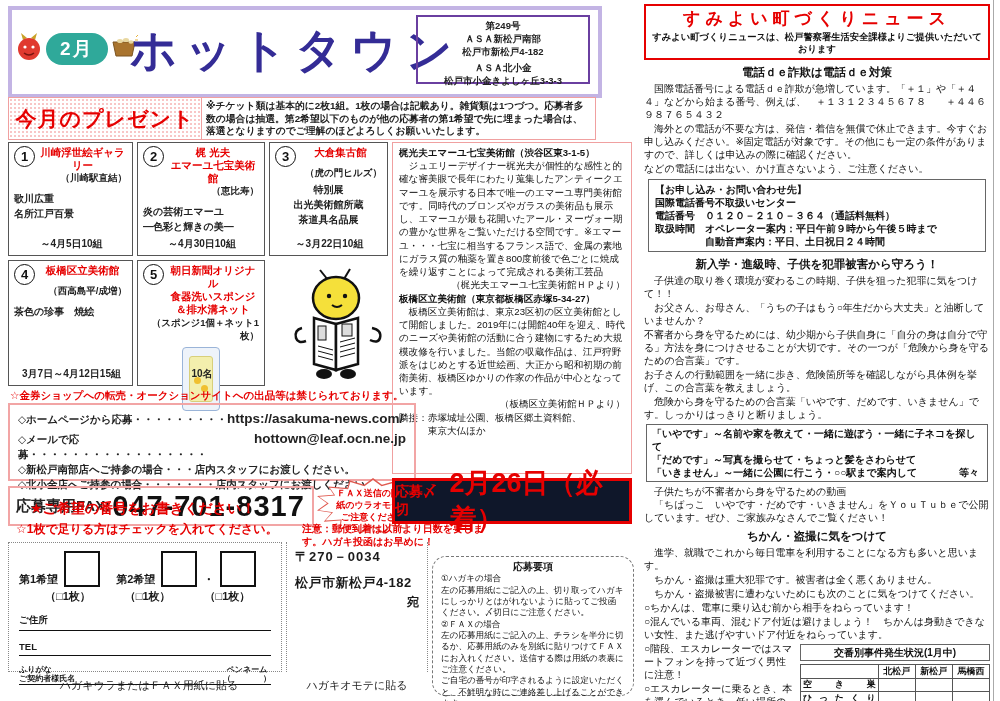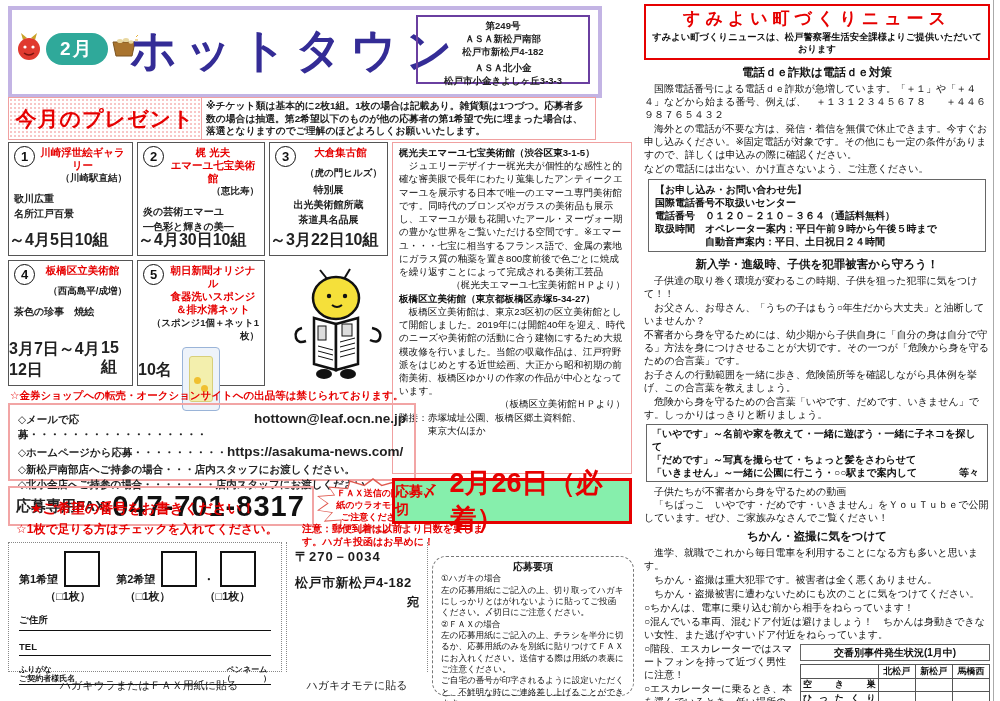--- a/index.html
+++ b/index.html
@@ -27,22 +27,22 @@
   .present-notice{flex:1;font-size:9.8px;font-weight:bold;line-height:1.3;padding:2px 4px;color:#222;}
 
   
   .prize-card{border:1px solid #555;background:#fff;padding:3px 5px;box-sizing:border-box;}
   .p-head{display:flex;align-items:flex-start;gap:3px;}
   .num-circle{flex:0 0 auto;width:19px;height:19px;border:1.6px solid #111;border-radius:50%;
               font-size:13px;font-weight:bold;display:flex;align-items:center;justify-content:center;color:#111;}
   .p-title{flex:1;color:#e60000;font-weight:bold;font-size:10.5px;text-align:center;line-height:1.25;}
   .p-sub{text-align:right;font-size:9.5px;font-weight:bold;color:#222;}
   .p-body{font-size:10px;font-weight:bold;margin-top:6px;line-height:1.5;color:#222;}
-  .p-foot{position:absolute;left:0;right:6px;bottom:4px;display:flex;justify-content:flex-start;
-          font-size:16px;font-weight:bold;color:#222;}
+  .p-foot{position:absolute;left:8px;right:6px;bottom:4px;display:flex;justify-content:center;
+          font-size:10px;font-weight:bold;color:#222;}
   .desc-panel{left:392px;top:142px;width:240px;height:332px;border:1px solid #f0a0a0;
               padding:3px 6px;box-sizing:border-box;font-size:9.6px;line-height:1.38;color:#111;}
   .desc-title{font-weight:bold;}
   .desc-credit{text-align:right;}
 
   
   .ban-line{left:10px;top:389px;color:#e60000;font-weight:bold;font-size:10.5px;}
   .methods-box{left:8px;top:403px;width:408px;height:78px;border:2px solid #f2a5a5;
                padding:4px 8px;box-sizing:border-box;font-size:10.5px;font-weight:bold;color:#222;}
   .m-row{display:flex;align-items:baseline;line-height:1.45;}
@@ -50,21 +50,21 @@
   .fax-box{left:8px;top:486px;width:306px;height:40px;border:2px solid #f2a5a5;display:flex;
            align-items:center;padding:0 6px;box-sizing:border-box;gap:2px;}
   .fax-label{font-size:15px;font-weight:bold;color:#222;}
   .fax-number{font-size:29px;font-weight:bold;color:#111;letter-spacing:1px;}
   .starburst{left:317px;top:478px;width:112px;height:56px;}
   .burst-out,.burst-in{position:absolute;inset:0;
     clip-path:polygon(50% 0%,58% 12%,72% 4%,74% 18%,90% 15%,86% 30%,100% 32%,92% 45%,100% 58%,88% 62%,94% 78%,80% 76%,80% 92%,66% 85%,60% 100%,50% 88%,38% 100%,33% 85%,20% 92%,21% 76%,6% 78%,13% 62%,0% 58%,9% 45%,0% 32%,15% 30%,10% 15%,27% 18%,29% 4%,42% 12%);}
   .burst-out{background:#e05a50;}
   .burst-in{inset:2px;background:#fff;display:flex;align-items:center;justify-content:center;
             text-align:center;font-size:9px;font-weight:bold;color:#e60000;line-height:1.3;}
-  .deadline-box{left:392px;top:478px;width:240px;height:46px;border:3px solid #e60000;background:#86efac;
+  .deadline-box{left:392px;top:478px;width:240px;height:46px;border:3px solid #e60000;background:#0f172a;
                 display:flex;align-items:center;justify-content:center;gap:6px;box-sizing:border-box;}
   .dl-label{color:#e60000;font-weight:bold;font-size:14px;}
   .dl-date{color:#e60000;font-weight:bold;font-size:27px;}
   .star-note{left:30px;top:500px;color:#e60000;font-weight:bold;font-size:14px;}
   .check-note{left:16px;top:521px;color:#e60000;font-weight:bold;font-size:12px;}
   .postal-note{left:302px;top:523px;color:#e60000;font-weight:bold;font-size:10px;width:200px;line-height:1.25;}
 
   
   .form-left{left:8px;top:542px;width:274px;height:130px;border:1px dotted #888;padding:8px 10px;box-sizing:border-box;}
   .choice-line{display:flex;align-items:flex-end;gap:6px;}
@@ -270,26 +270,26 @@
     <div class="pre">　板橋区立美術館は、東京23区初の区立美術館として開館しました。2019年には開館40年を迎え、時代のニーズや美術館の活動に合う建物にするため大規模改修を行いました。当館の収蔵作品は、江戸狩野派をはじめとする近世絵画、大正から昭和初期の前衛美術、板橋区ゆかりの作家の作品が中心となっています。</div>
     <div class="desc-credit">（板橋区立美術館ＨＰより）</div>
     <div class="pre">隣接：赤塚城址公園、板橋区郷土資料館、
 　　　東京大仏ほか</div>
   </div>
 
   <div class="abs ban-line">☆金券ショップへの転売・オークションサイトへの出品等は禁じられております。</div>
 
   <div class="abs methods-box">
     <div class="m-row">
+        <span>◇ホームページから応募・・・・・・・・・</span>
+      <span class="m-val-big">https://asakuma-news.com/</span>
+      </div>
+    <div class="m-row">
         <span>◇メールで応募・・・・・・・・・・・・・・・・・</span>
       <span class="m-val-big">hottown@leaf.ocn.ne.jp</span>
-      </div>
-    <div class="m-row">
-        <span>◇ホームページから応募・・・・・・・・・</span>
-      <span class="m-val-big">https://asakuma-news.com/</span>
       </div>
     <div class="m-row">
         <span>◇新松戸南部店へご持参の場合・・・</span>
       <span>店内スタッフにお渡しください。</span>
       </div>
     <div class="m-row">
         <span>◇北小金店へご持参の場合・・・・・・・</span>
       <span>店内スタッフにお渡しください。</span>
       </div>
   </div>

